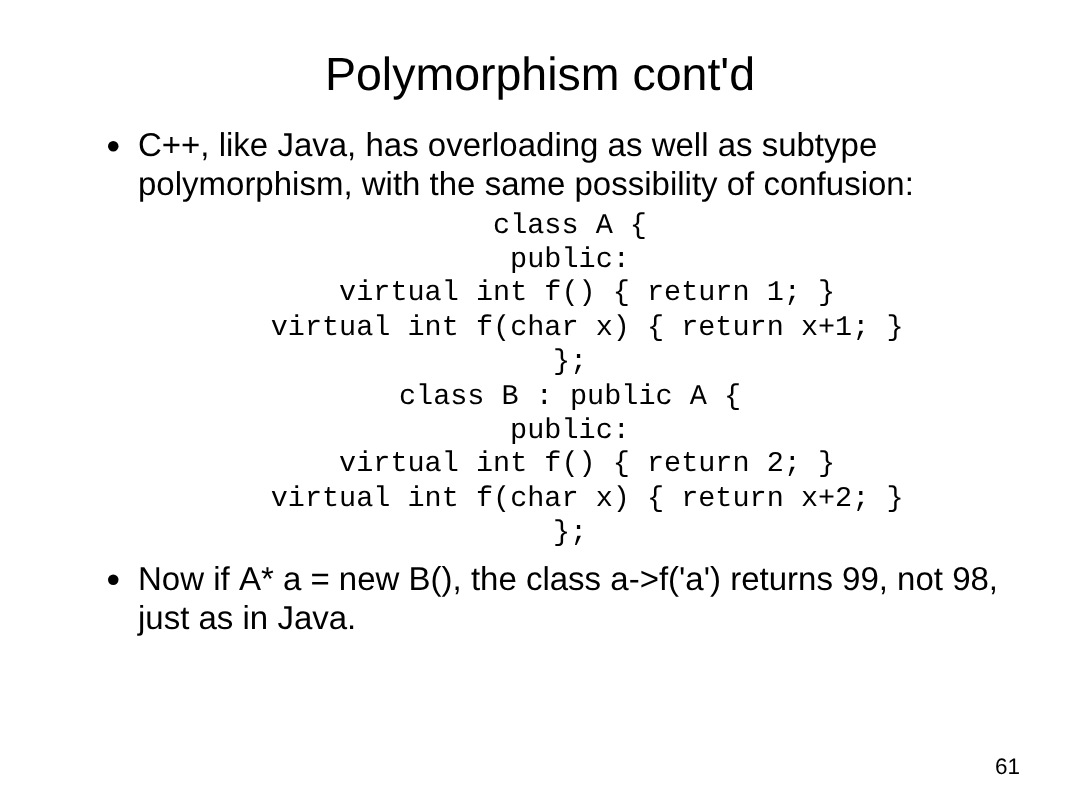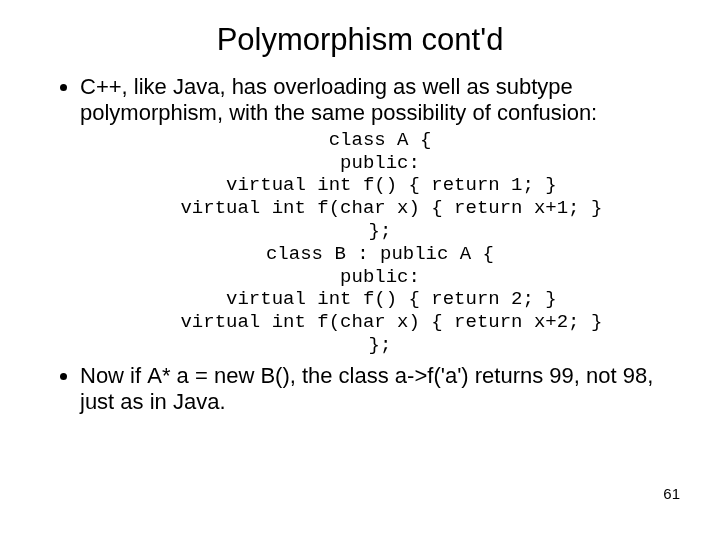--- a/index.html
+++ b/index.html
@@ -15,25 +15,25 @@
   .slide {
     box-sizing: border-box;
     width: 720px;
     height: 540px;
     padding: 20px 40px 20px 40px;
     position: relative;
   }
   .title {
     text-align: center;
     font-size: 31px;
-    margin: 2px 0 16px 0;
+    margin: 12px 0 16px 0;
     font-weight: normal;
   }
   ul.bullets {
-    margin: 0;
+    margin: 12px;
     padding: 0 0 0 40px;
     list-style: disc;
   }
   ul.bullets > li {
     font-size: 22px;
     line-height: 1.2;
     margin-bottom: 4px;
   }
   .codeblock {
     font-family: "Courier New", Courier, monospace;
@@ -43,21 +43,21 @@
     margin: 2px 0 6px 0;
     display: block;
     text-align: center;
   }
   .mono {
     font-family: Liberation Sans, sans-serif;
   }
   .footer {
     position: absolute;
     right: 40px;
-    bottom: 38px;
+    bottom: 20px;
     text-align: left;
     font-size: 15px;
     line-height: 1.15;
   }
   .pagenum {
     font-size: 15px;
   }
 </style>
 </head>
 <body>

